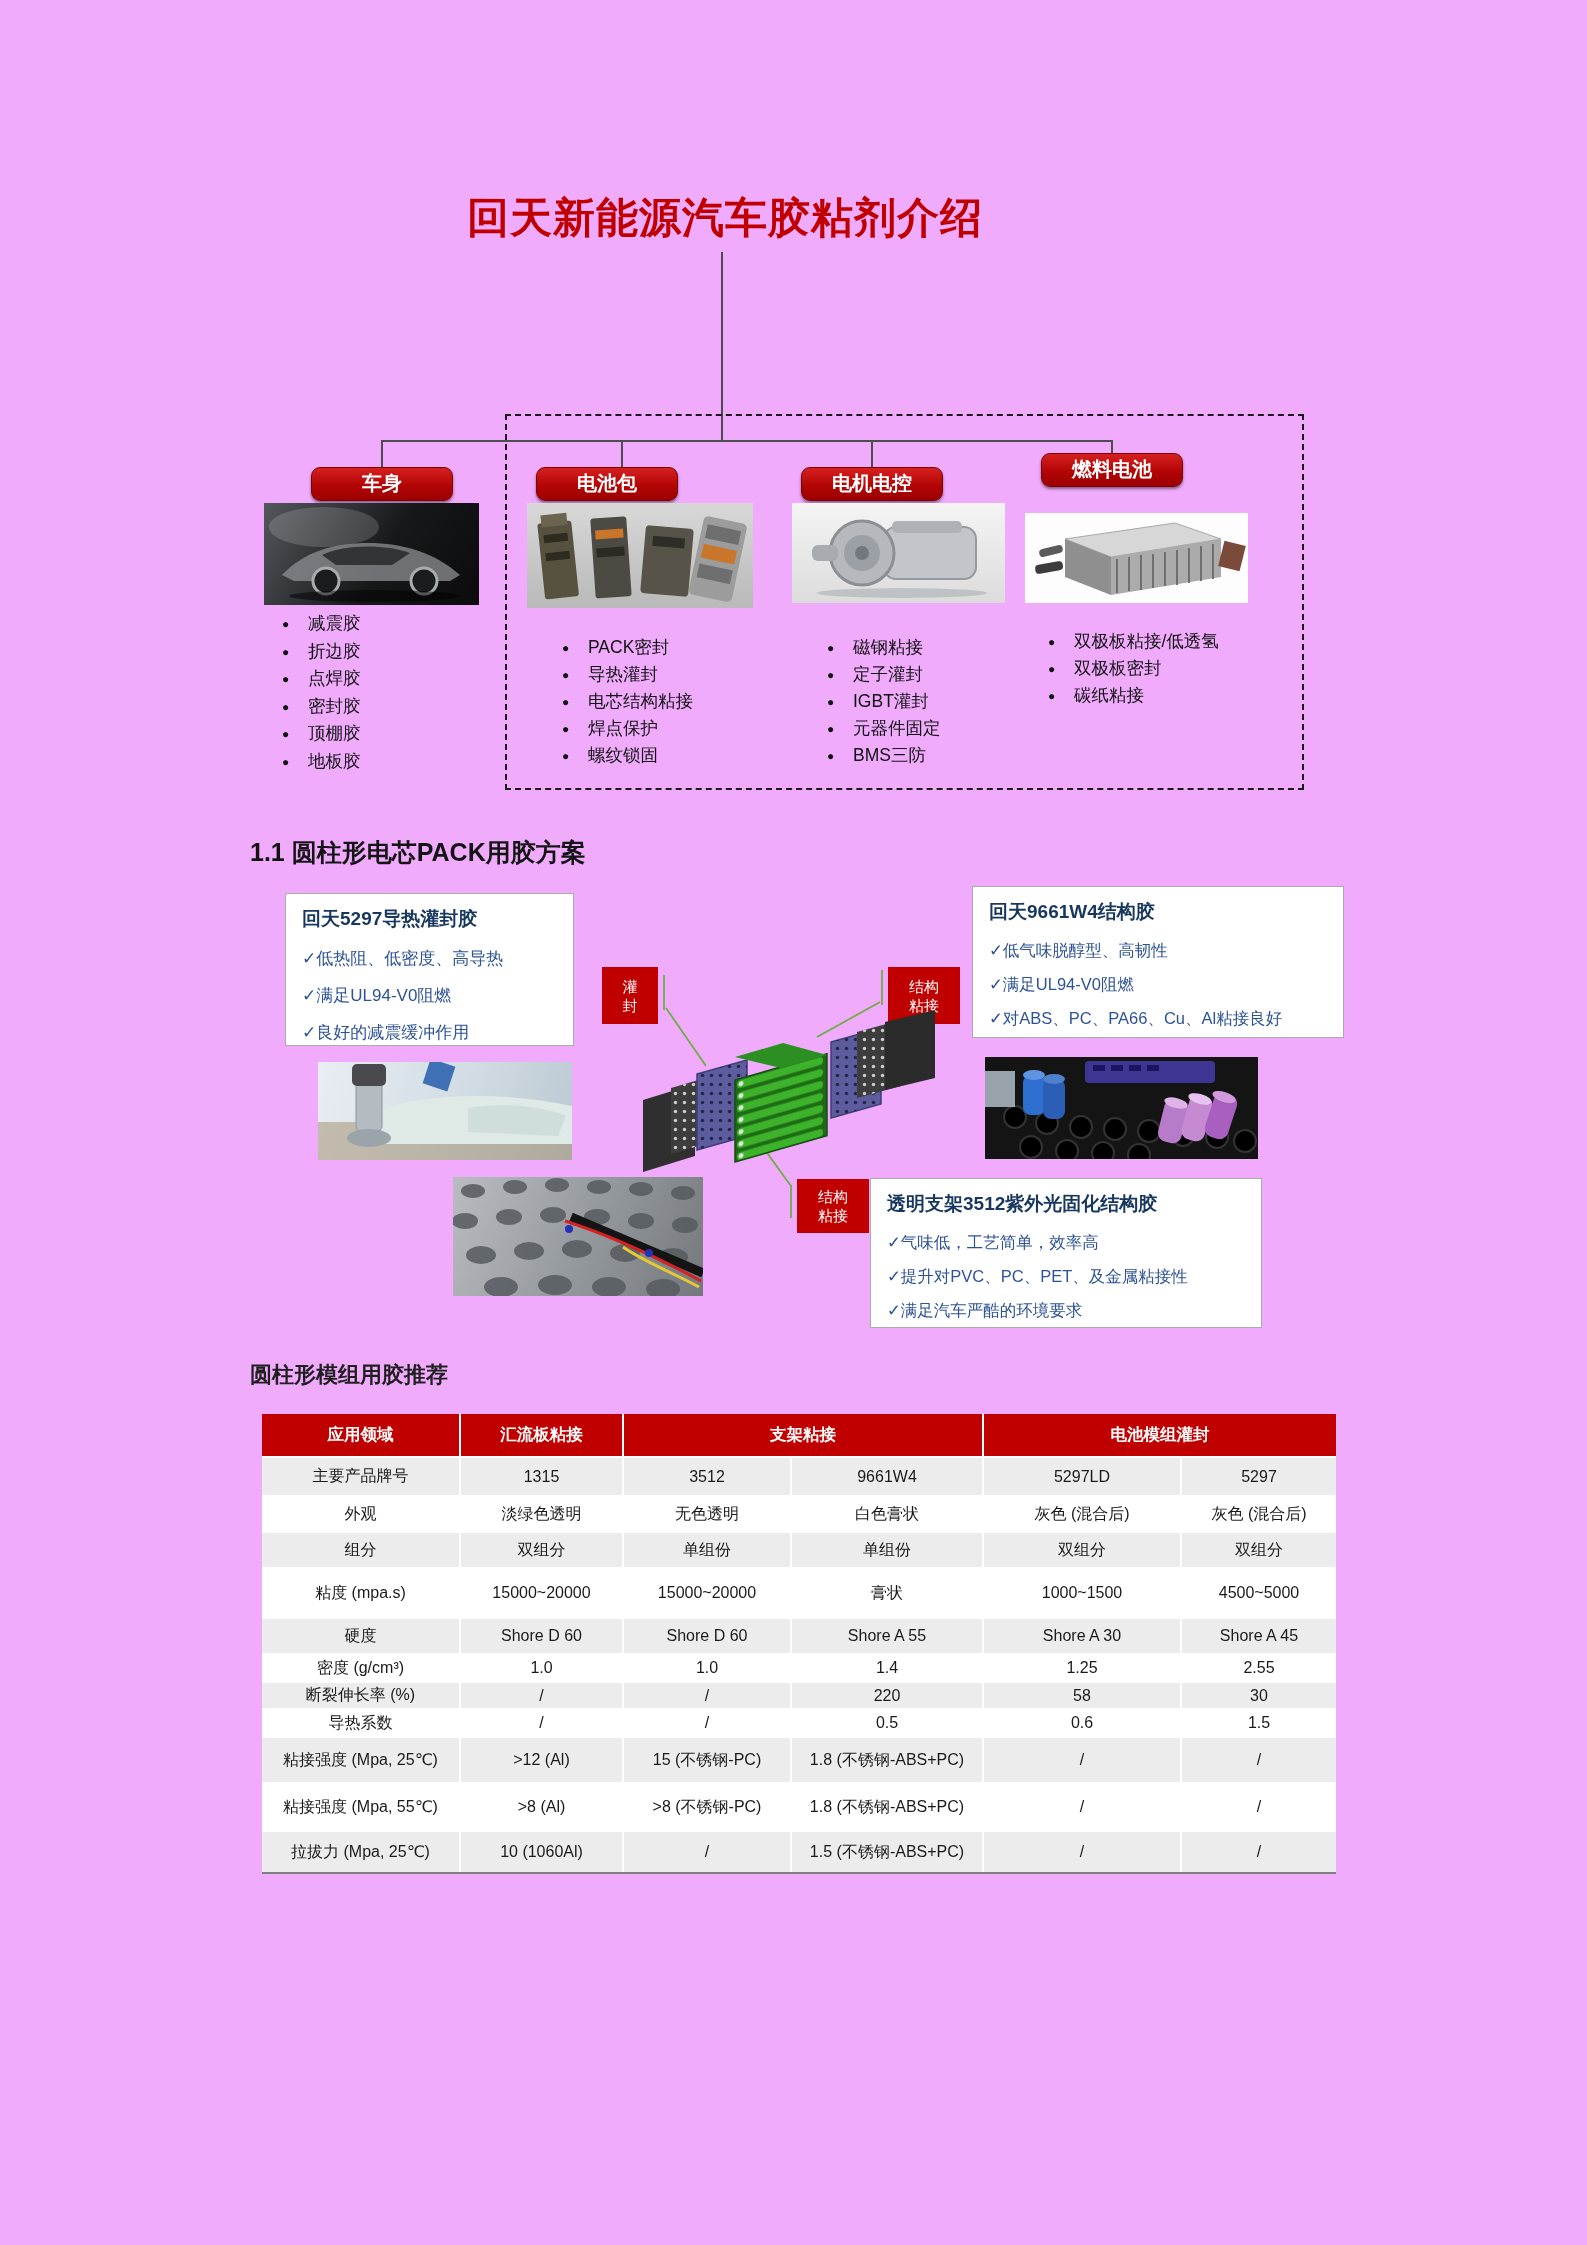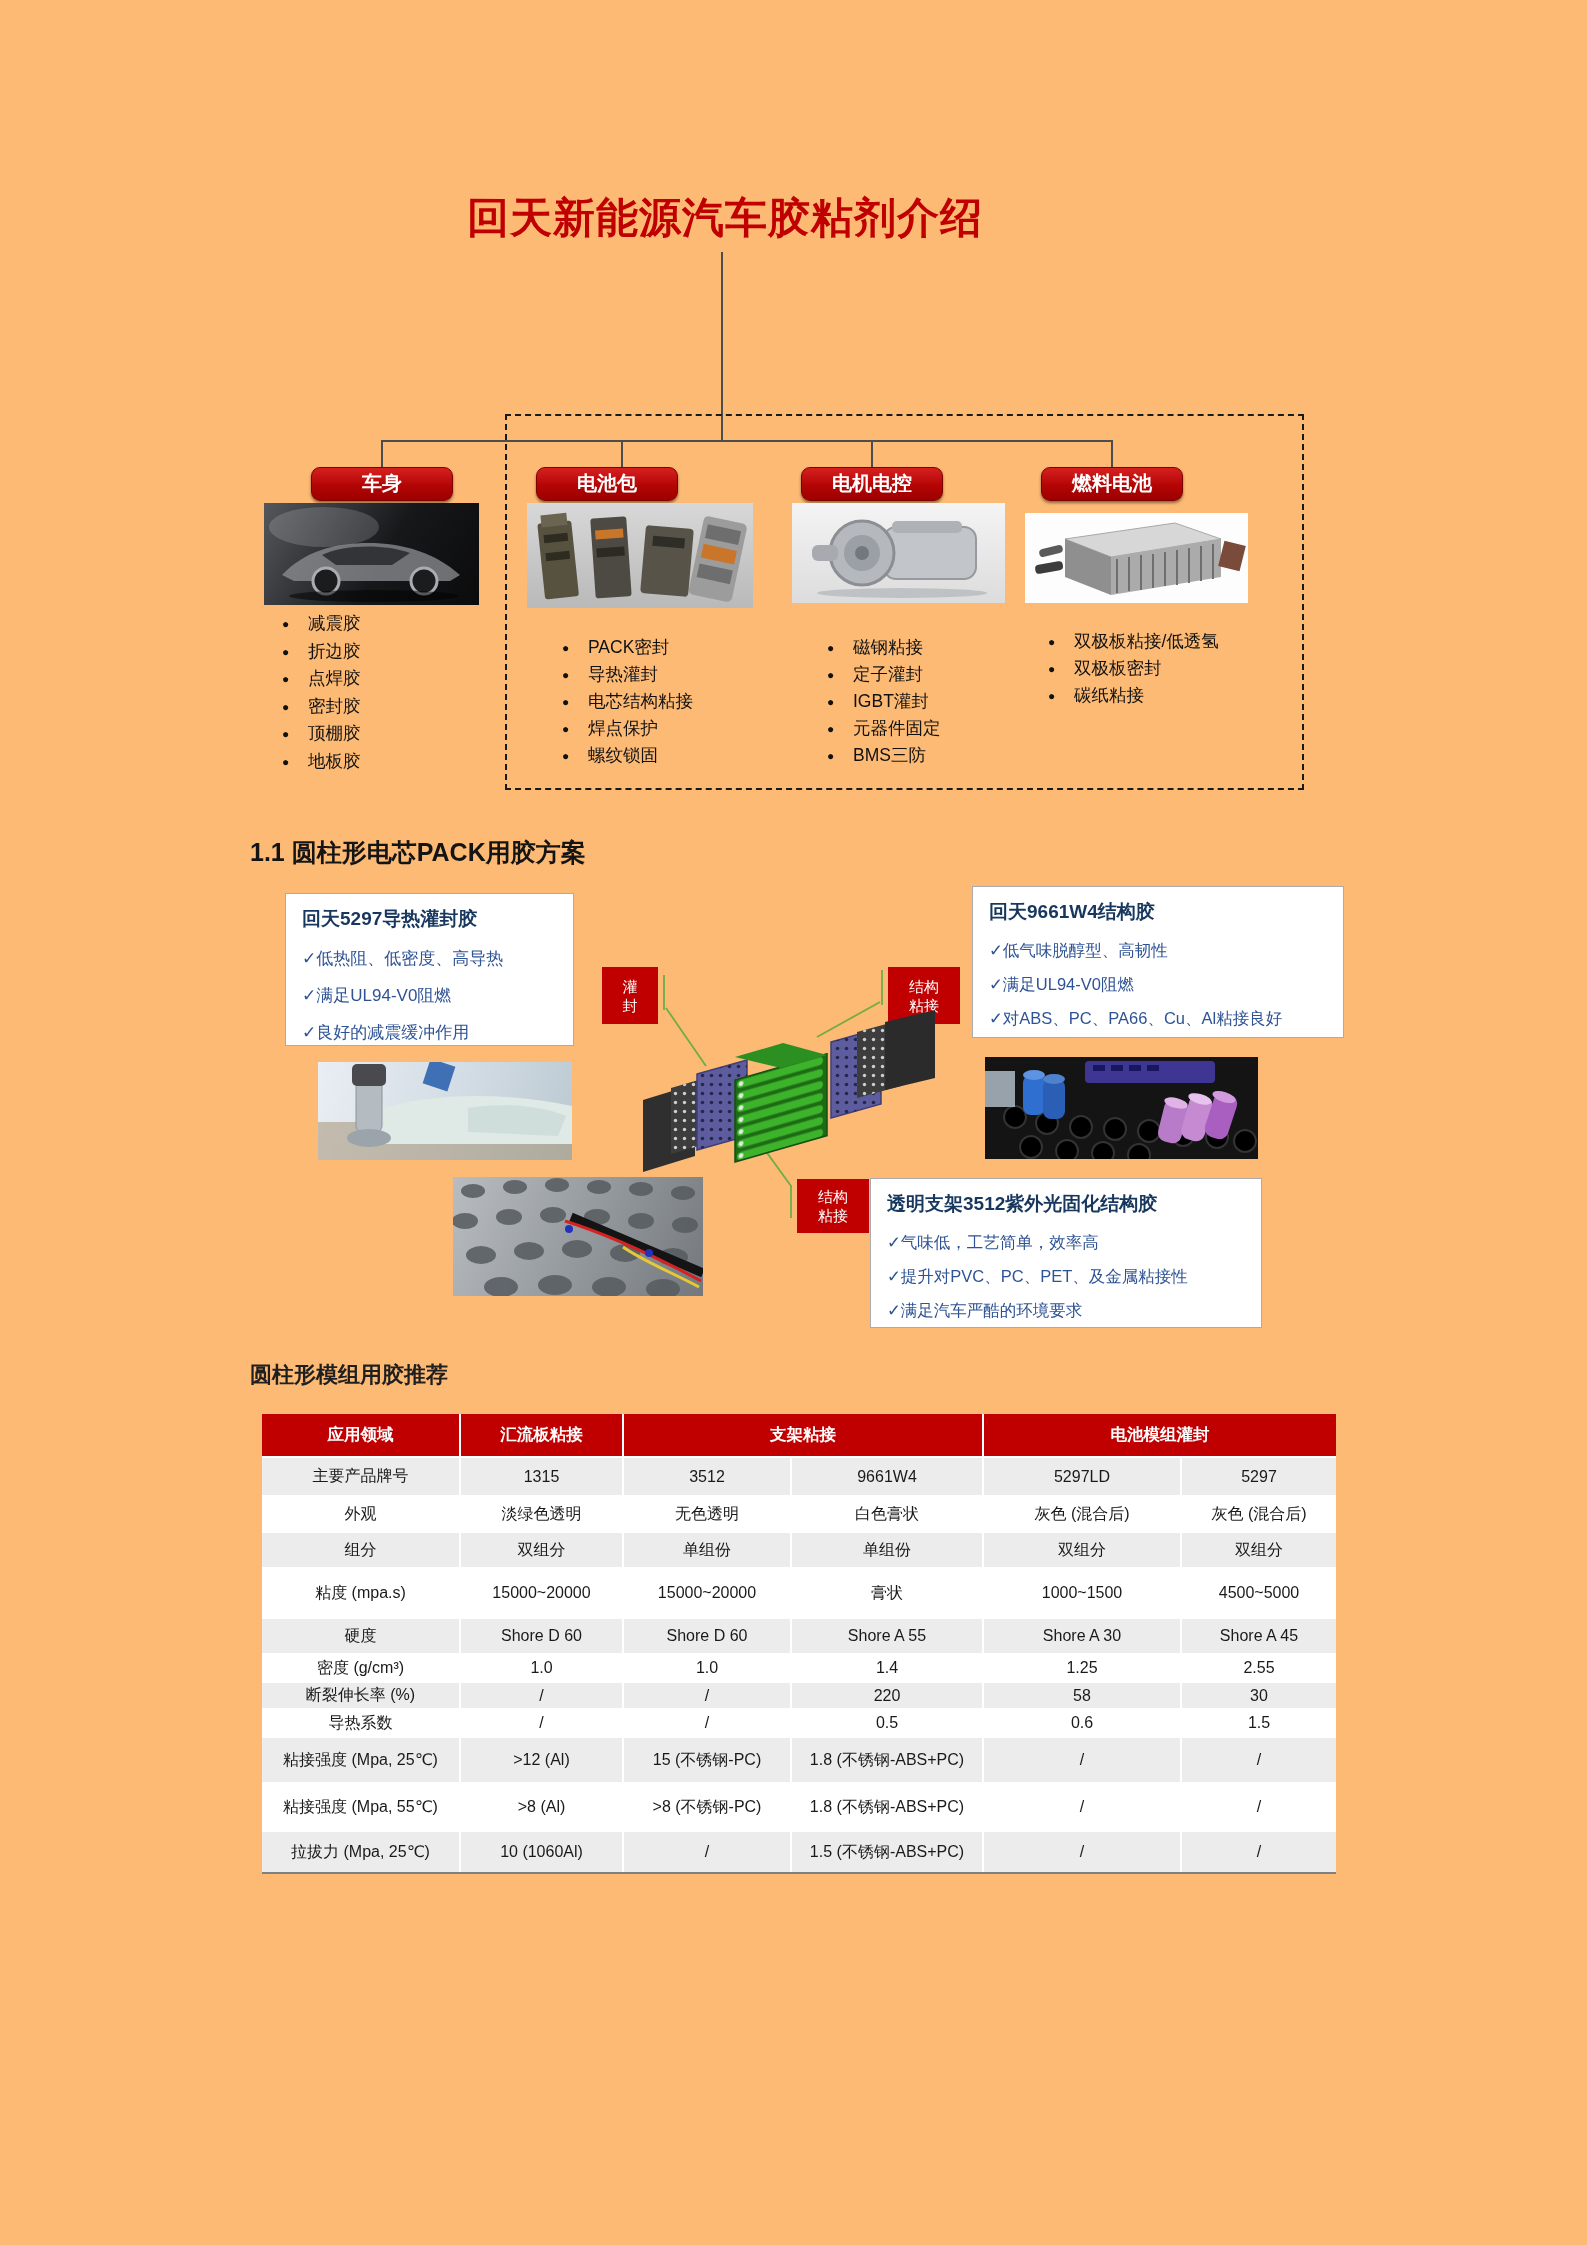--- a/index.html
+++ b/index.html
@@ -1,17 +1,17 @@
 <!DOCTYPE html>
 <html><head>
 <meta charset="utf-8">
 <style>
   html,body{margin:0;padding:0;background:#ffffff;}
   #canvas{
-    position:relative;width:1587px;height:2245px;background:#fdba74;overflow:hidden;
+    position:relative;width:1587px;height:2245px;background:#f0abfc;overflow:hidden;
     font-family:"Liberation Sans","DejaVu Sans",sans-serif;color:#1a1a1a;
   }
   .abs{position:absolute;}
 
   
   .main-title{
     left:250px;top:190px;width:950px;text-align:center;
     font-size:42px;font-weight:700;color:#C00000;letter-spacing:1px;white-space:nowrap;
   }
 
@@ -93,21 +93,21 @@
   <div class="abs line" style="left:381px;top:440px;width:731px;height:2px;"></div>
   <div class="abs line" style="left:381px;top:440px;width:2px;height:28px;"></div>
   <div class="abs line" style="left:621px;top:440px;width:2px;height:28px;"></div>
   <div class="abs line" style="left:871px;top:440px;width:2px;height:28px;"></div>
   <div class="abs line" style="left:1111px;top:440px;width:2px;height:28px;"></div>
   <div class="abs dashed-box"></div>
 
   <div class="abs cat-btn" style="left:311px;top:467px;">车身</div>
   <div class="abs cat-btn" style="left:536px;top:467px;">电池包</div>
   <div class="abs cat-btn" style="left:801px;top:467px;">电机电控</div>
-  <div class="abs cat-btn" style="left:1041px;top:467px;">燃料电池</div>
+  <div class="abs cat-btn" style="left:1041px;top:453px;">燃料电池</div>
 
   <div class="abs photo" style="left:264px;top:503px;width:215px;height:102px;background:linear-gradient(120deg,#54575c,#17181a 55%,#0b0b0c);">
     <svg width="215" height="102" viewBox="0 0 215 102">
       <ellipse cx="60" cy="24" rx="55" ry="20" fill="#ffffff" opacity="0.16"></ellipse>
       <path d="M18,72 C40,48 72,40 104,40 C140,40 166,50 186,64 L196,72 L186,78 L30,78 Z" fill="#8d9094" opacity="0.75"></path>
       <path d="M58,52 C76,42 120,40 146,50 L128,62 L72,62 Z" fill="#2b2d30" opacity="0.9"></path>
       <circle cx="62" cy="78" r="13" fill="#1b1c1e" stroke="#a9adb2" stroke-width="3"></circle>
       <circle cx="160" cy="78" r="13" fill="#1b1c1e" stroke="#a9adb2" stroke-width="3"></circle>
       <ellipse cx="110" cy="93" rx="85" ry="6" fill="#000" opacity="0.5"></ellipse>
     </svg>

